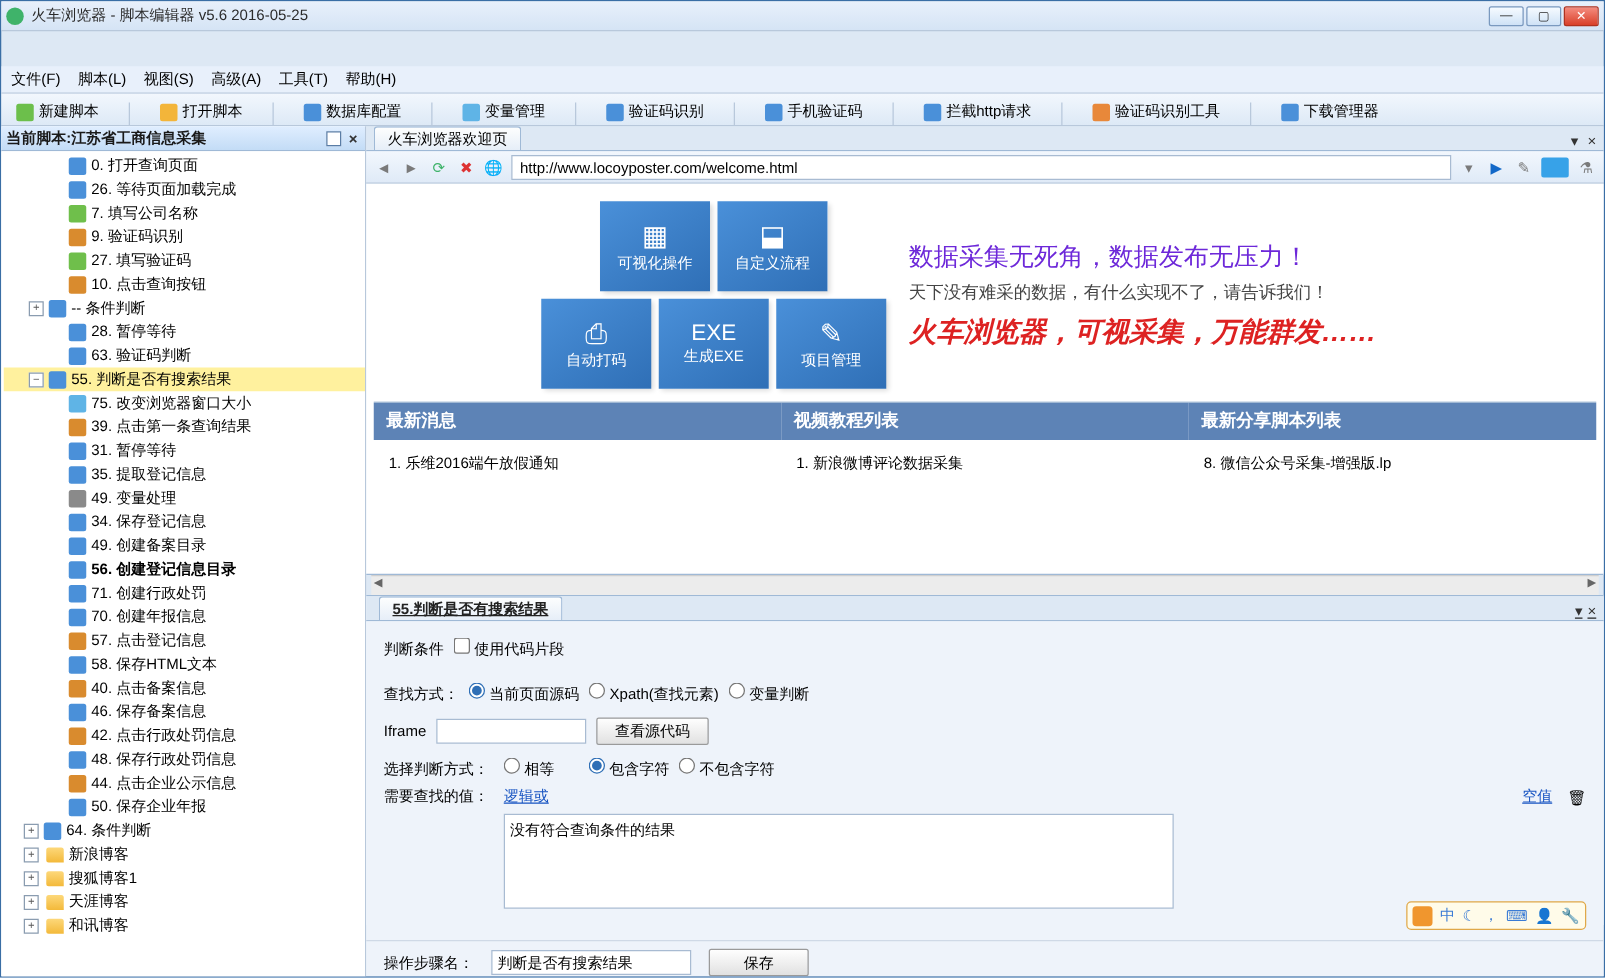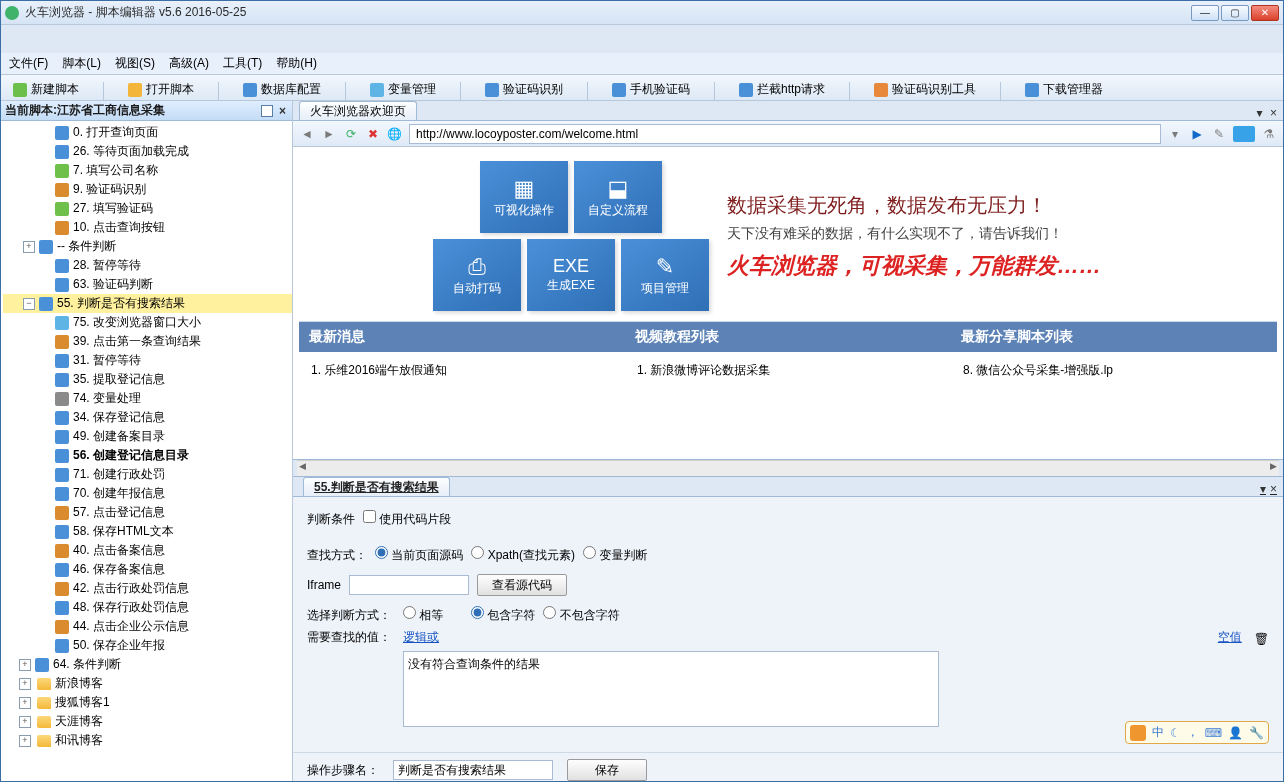--- a/index.html
+++ b/index.html
@@ -42,21 +42,21 @@
 .addrinput { flex:1; height:20px; border:1px solid #a8bbd2; background:#fff; padding:0 6px; }
 .playbtn { color:#1268c8;}
 .skybtn { width:22px; height:16px; background:#37a2e8; border-radius:2px;}
 
 
 .page { flex:1; background:#fff; overflow:hidden; position:relative; border-bottom:1px solid #9fb9d6;}
 .hero { display:flex; padding:14px 20px 10px 140px; gap:18px; align-items:center;}
 .tilerow { display:flex; gap:6px; margin-top:6px;}
 .tile2 { width:88px; height:72px; background:linear-gradient(145deg,#4a90d9,#2f6fb6); color:#fff; display:flex; flex-direction:column; align-items:center; justify-content:center; box-shadow:2px 2px 4px rgba(0,0,0,.15);}
 .heroText { flex:1;}
-.ht1 { font-size:20px; color:#7f1d1d; margin-bottom:6px;}
+.ht1 { font-size:20px; color:#6d28d9; margin-bottom:6px;}
 .ht2 { font-size:14px; color:#444; margin-bottom:8px;}
 .ht3 { font-size:22px; color:#d22; font-weight:bold; font-style:italic;}
 .cols { display:flex; border-top:1px solid #ccd9e8; margin:0 6px;}
 .col { flex:1; }
 .colh { background:#5d83b6; color:#fff; padding:6px 10px; font-size:14px; font-weight:bold;}
 .colb { padding:10px 12px;}
 
 .hscroll { height:16px; background:#ececec; border-top:1px solid #cfcfcf; position:relative; margin:0 4px;}
 .hscroll::before{content:"◀"; position:absolute; left:2px; font-size:9px; color:#666;}
 .hscroll::after{content:"▶"; position:absolute; right:2px; font-size:9px; color:#666;}
@@ -214,21 +214,21 @@
         <div class="node" style="padding-left: 50px;">
           <span class="ficon" style="background: rgb(74, 144, 217);"></span>
           <span>31. 暂停等待</span>
         </div>
         <div class="node" style="padding-left: 50px;">
           <span class="ficon" style="background: rgb(74, 144, 217);"></span>
           <span>35. 提取登记信息</span>
         </div>
         <div class="node" style="padding-left: 50px;">
           <span class="ficon" style="background: rgb(138, 138, 138);"></span>
-          <span>74. 变量处理</span>
+          <span>49. 变量处理</span>
         </div>
         <div class="node" style="padding-left: 50px;">
           <span class="ficon" style="background: rgb(74, 144, 217);"></span>
           <span>34. 保存登记信息</span>
         </div>
         <div class="node" style="padding-left: 50px;">
           <span class="ficon" style="background: rgb(74, 144, 217);"></span>
           <span>49. 创建备案目录</span>
         </div>
         <div class="node" style="padding-left: 50px; font-weight: bold;">
@@ -400,21 +400,21 @@
           <span>Iframe</span>
           <input type="text" class="fld" style="width: 120px;">
           <button class="btn">查看源代码</button>
         </div>
         <div class="frow" style="margin-top:10px">
           <span style="min-width:88px">选择判断方式：</span>
           <label><input type="radio" class="radio" name="mt" style=""> <span>相等</span></label>
           <label><input type="radio" class="radio" name="mt" checked="" style=""> <span>包含字符</span></label>
           <label><input type="radio" class="radio" name="mt" style=""> <span>不包含字符</span></label>
         </div>
-        <div class="frow" style="margin-top:4px;align-items:flex-end">
+        <div class="frow" style="margin-top:4px;align-items:center">
           <span style="min-width:88px">需要查找的值：</span>
           <span class="link">逻辑或</span>
           <span style="flex:1"></span>
           <span class="link" style="margin-right:370px">空值</span>
           <span style="margin-left:-366px">🗑</span>
         </div>
         <div class="frow">
           <span style="min-width:88px"></span>
           <textarea class="ta" id="ta" style="">没有符合查询条件的结果</textarea>
         </div>

